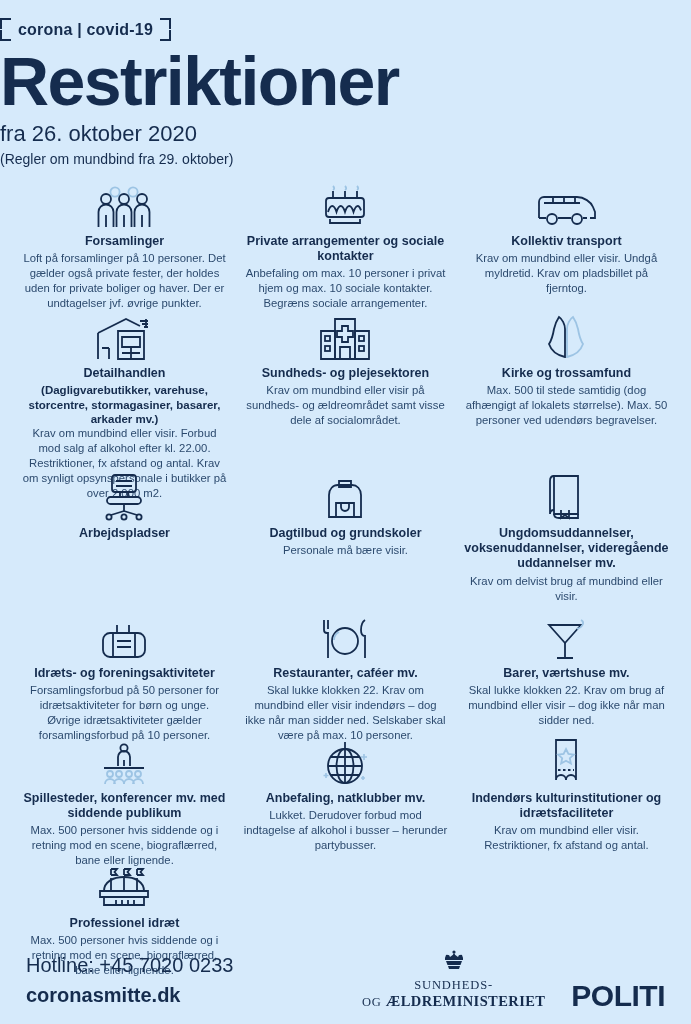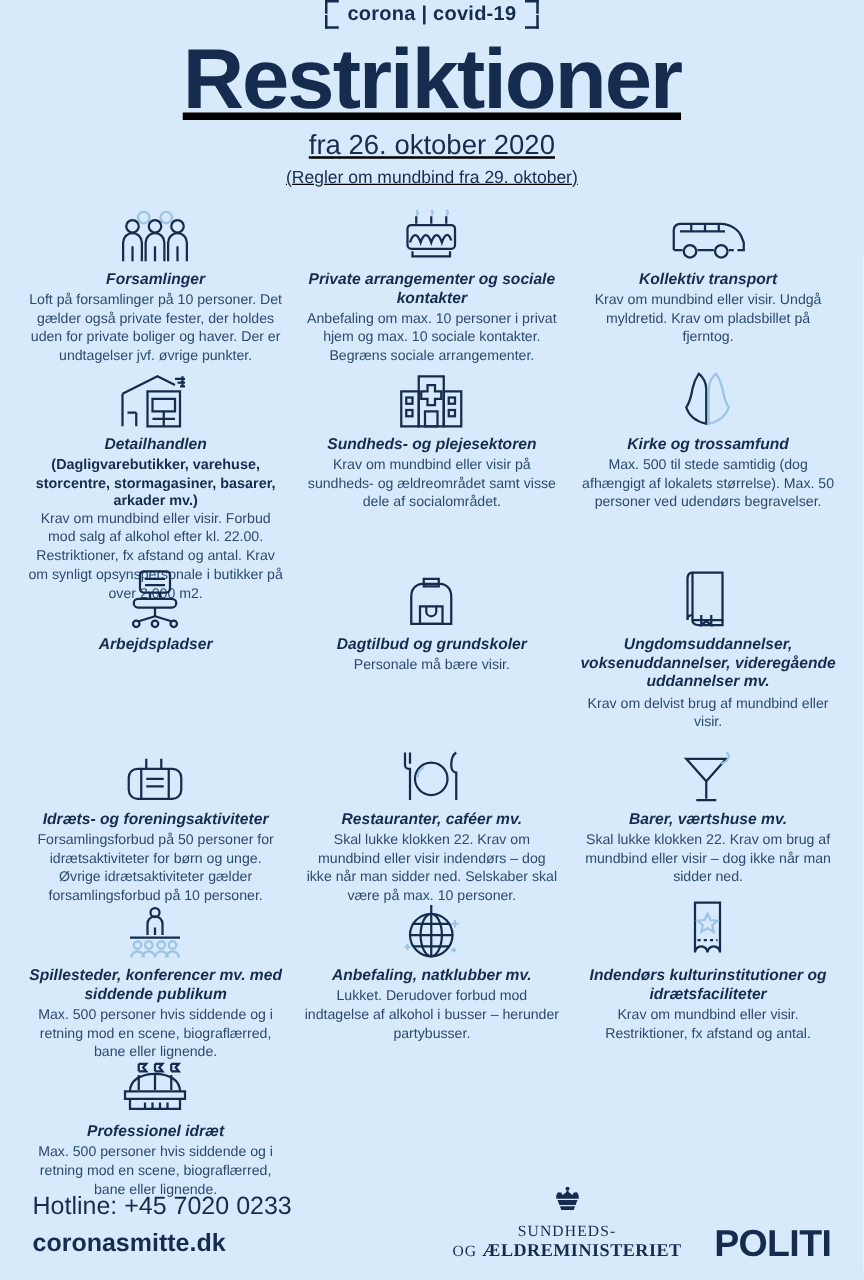--- a/index.html
+++ b/index.html
@@ -14,22 +14,22 @@
     position: relative;
     width: 691px;
     height: 1024px;
     background: #d6eafb;
     overflow: hidden;
     box-sizing: border-box;
   }
 
   
   .header {
-    text-align: center;
-    text-decoration: underline;
+    text-align: left;
+    padding-top: 18px;
   }
   .tagwrap {
     display: inline-block;
     position: relative;
     padding: 4px 18px 3px 18px;
   }
   .tagwrap .corner {
     position: absolute;
     width: 9px;
     height: 9px;
@@ -98,21 +98,20 @@
     justify-content: center;
     margin-bottom: 5px;
   }
   .icon svg { display: block; }
   .item-title {
     font-size: 12.5px;
     font-weight: bold;
     color: #152c4e;
     line-height: 1.22;
     margin-bottom: 2px;
-    font-style: italic;
   }
   .item-sub {
     font-size: 11.5px;
     font-weight: bold;
     color: #152c4e;
     line-height: 1.25;
   }
   .item-body {
     font-size: 11.3px;
     color: #2b4straight;

